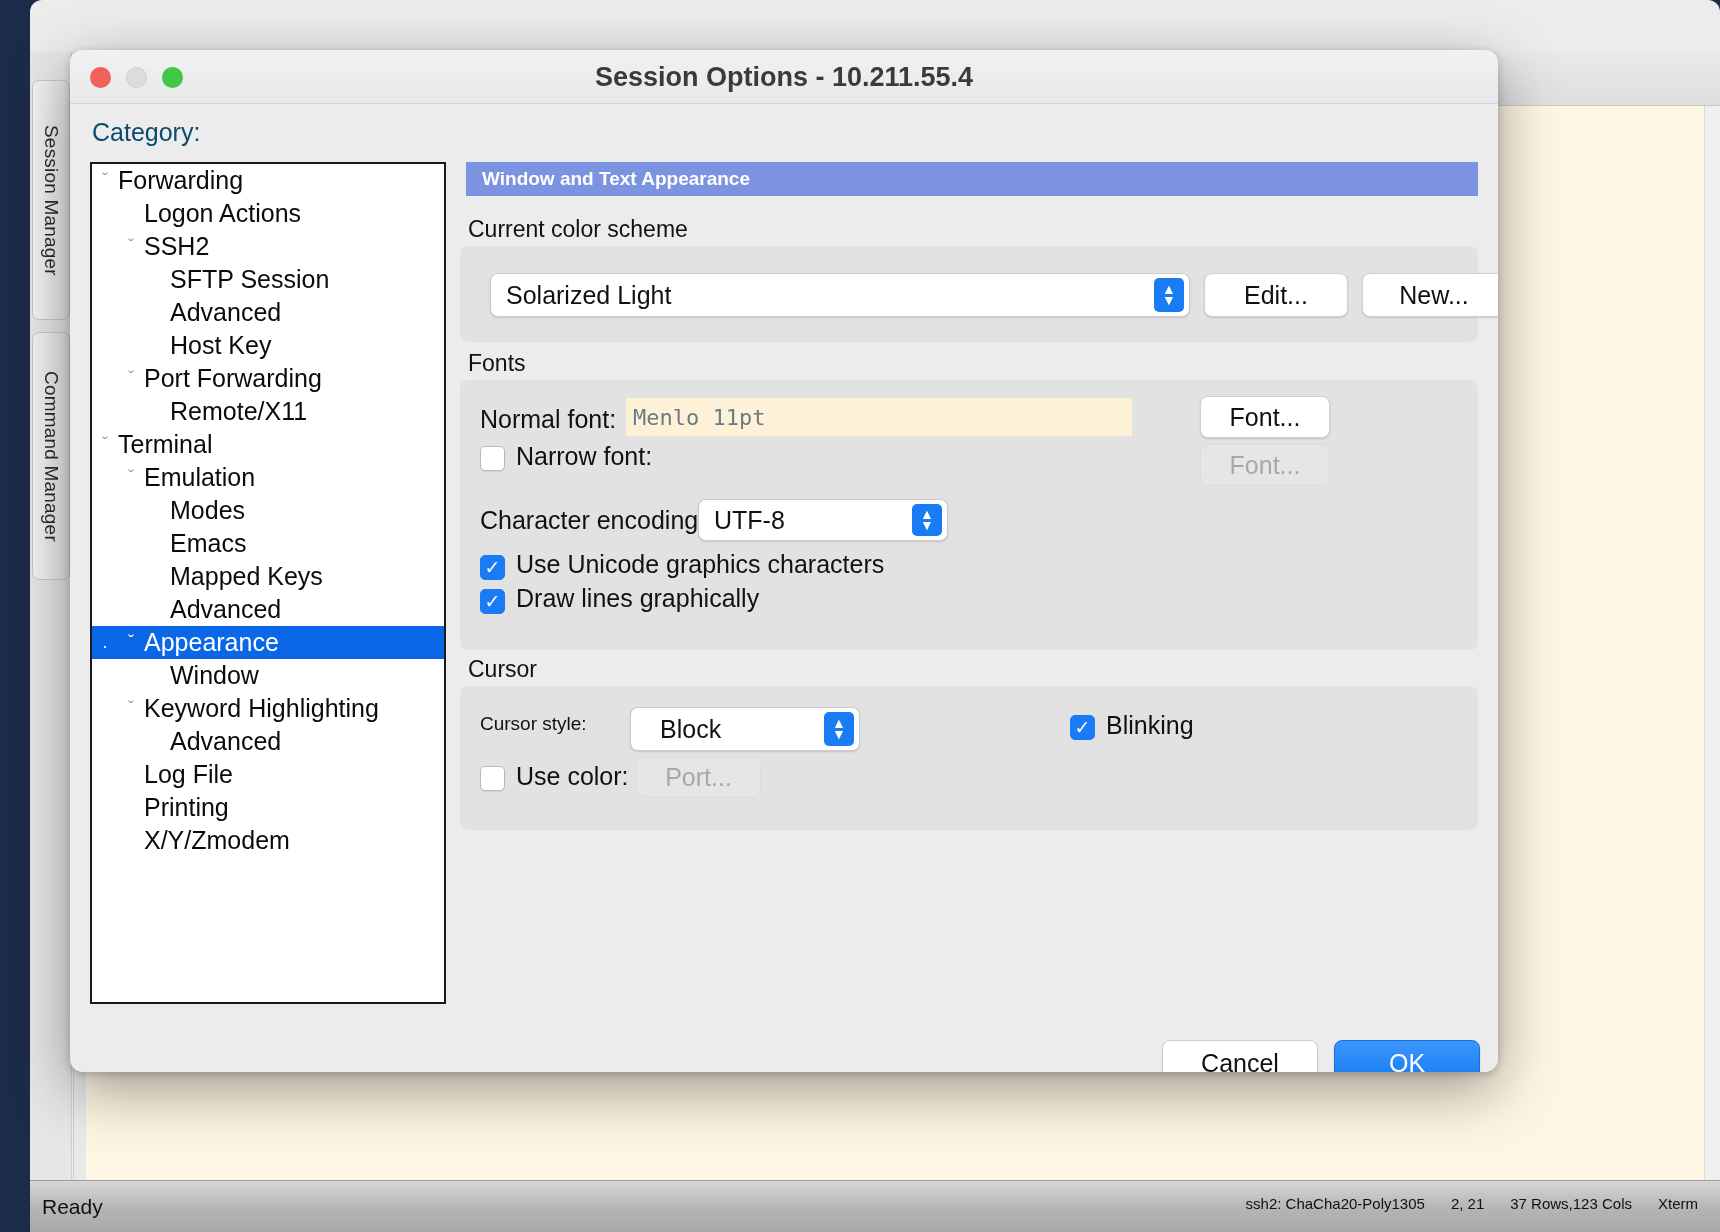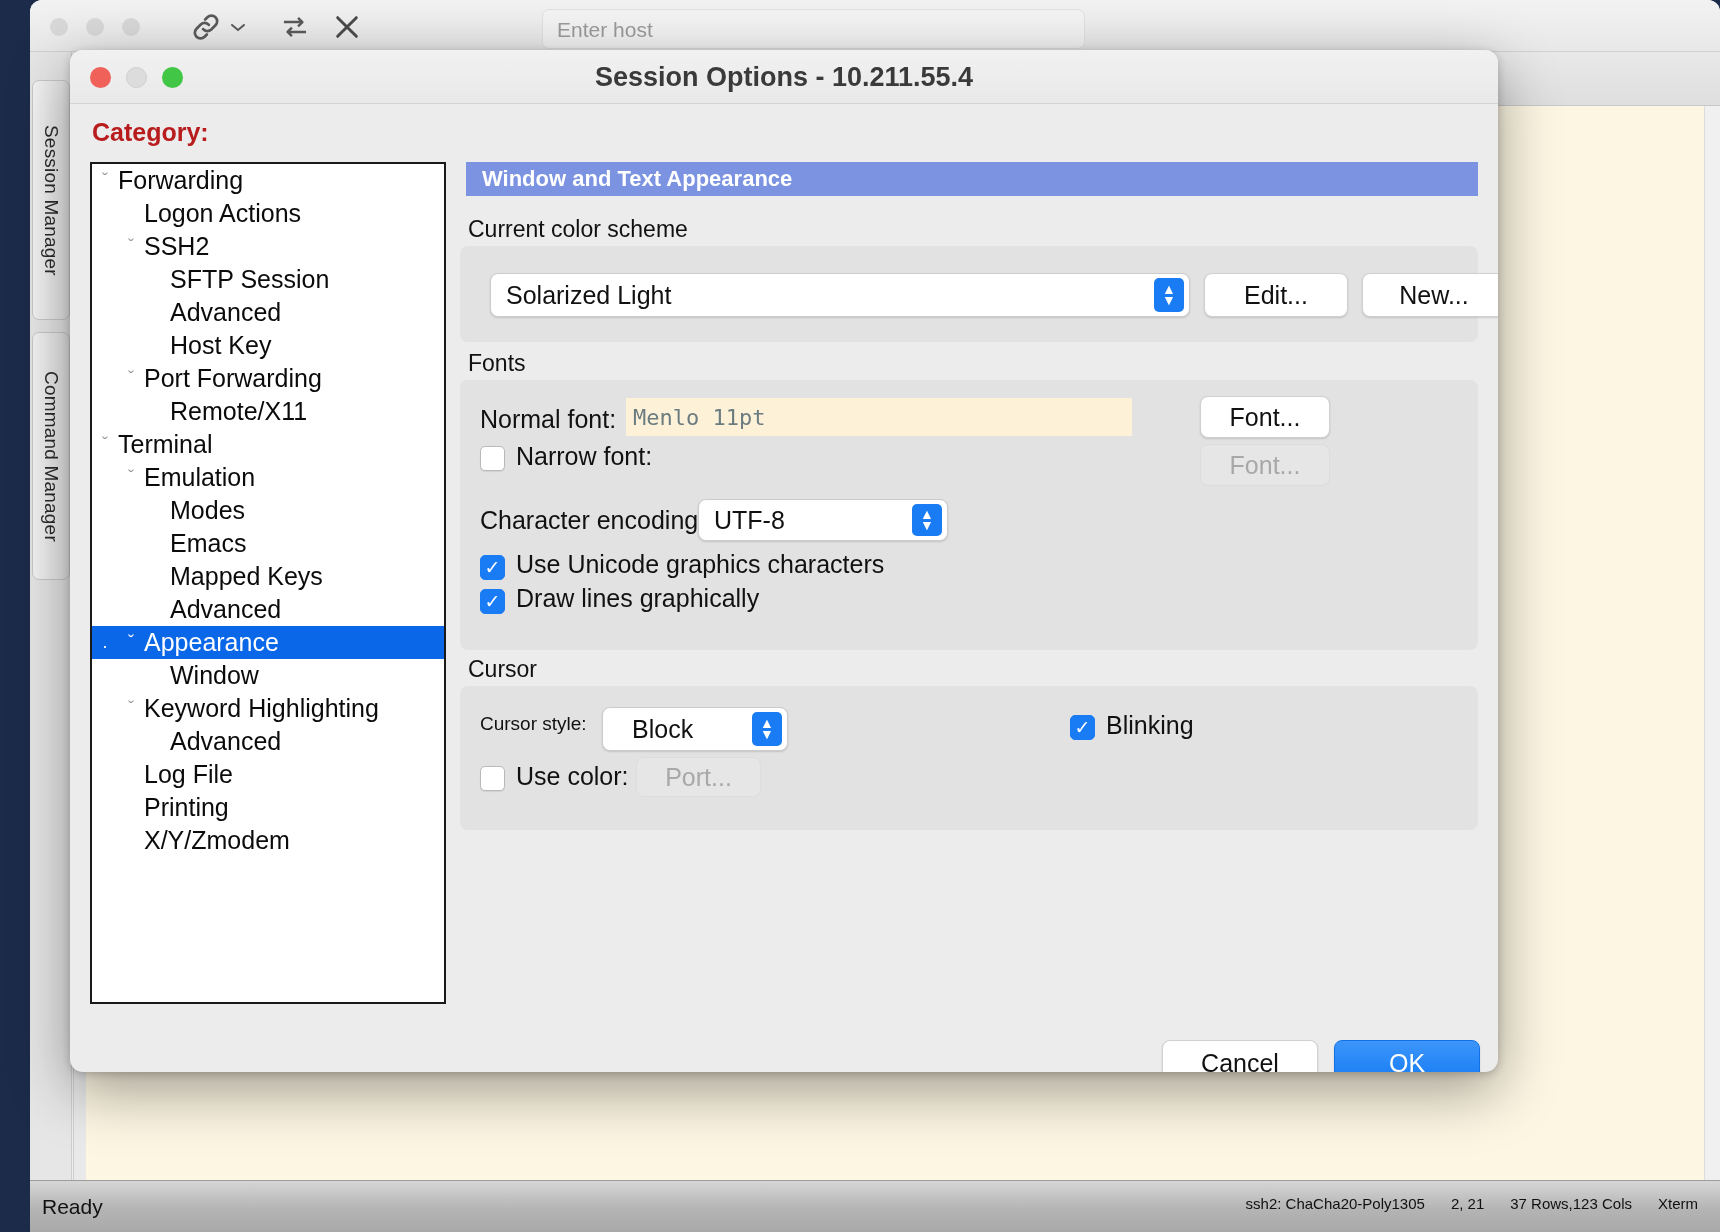--- a/index.html
+++ b/index.html
@@ -178,21 +178,21 @@
   #dlg-min   { left: 56px; background: #dcdcdc; border: 1px solid #cfcfcf; }
   #dlg-max   { left: 92px; background: #42c645; }
   #dialog-title {
     position: absolute; left: 0; top: 12px; width: 100%;
     text-align: center;
     font-size: 27px; font-weight: bold; color: #3a3a3a;
   }
 
   #category-label {
     position: absolute; left: 22px; top: 68px;
-    font-size: 25px; color: #b91c1c; font-weight: bold;
+    font-size: 25px; color: #0c4a6e;
   }
   #tree {
     position: absolute; left: 20px; top: 112px;
     width: 356px; height: 842px;
     background: #fff;
     border: 2px solid #1a1a1a;
     overflow: hidden;
   }
   .tree-row {
     position: relative;
@@ -211,21 +211,21 @@
   }
   .tree-row.selected .tw { color: #ffffff; }
   .tw.empty { color: transparent; }
 
   
   #pane-header {
     position: absolute; left: 396px; top: 112px;
     width: 1012px; height: 34px;
     background: #7b93e0;
     color: #ffffff;
-    font-size: 22px; font-weight: bold;
+    font-size: 19px; font-weight: bold;
     display: flex; align-items: center;
     padding-left: 16px;
   }
 
   .grp-label {
     position: absolute; font-size: 23px; color: #111;
   }
   .grp-box {
     position: absolute;
     background: #e2e2e2;
@@ -322,21 +322,21 @@
   #cb-unicode  { left: 410px; top: 505px; }
   #txt-unicode { left: 446px; top: 500px; }
   #cb-lines    { left: 410px; top: 539px; }
   #txt-lines   { left: 446px; top: 534px; }
 
   
   #lbl-cursor { left: 398px; top: 606px; }
   #box-cursor { left: 390px; top: 636px; width: 1018px; height: 144px; }
 
   #lbl-cursor-style { position: absolute; left: 410px; top: 663px; font-size: 19px; color: #111; }
-  #sel-cursor-style { left: 532px; top: 657px; width: 186px; height: 44px; padding-left: 29px; }
+  #sel-cursor-style { left: 560px; top: 657px; width: 230px; height: 44px; padding-left: 29px; }
 
   #cb-blinking  { left: 1000px; top: 665px; }
   #txt-blinking { left: 1036px; top: 661px; }
 
   #cb-usecolor  { left: 410px; top: 716px; }
   #txt-usecolor { left: 446px; top: 712px; }
   #btn-color {
     left: 566px; top: 707px; width: 125px; height: 40px;
     background: #e6e6e6; color: #a8a8a8; border-color: #dddddd; box-shadow: none;
   }
@@ -349,50 +349,20 @@
     left: 1264px; top: 990px; width: 146px; height: 46px;
     background: linear-gradient(#3d95fb, #127af2);
     border-color: #1272e5; color: #ffffff;
   }
 </style>
 </head>
 <body>
 
 <div id="app-window">
 
-  <div id="app-toolbar">
-    <div class="traffic-dot" id="tl-dot-1"></div>
-    <div class="traffic-dot" id="tl-dot-2"></div>
-    <div class="traffic-dot" id="tl-dot-3"></div>
-
-    <div class="tb-icon" id="tb-link">
-      <svg width="34" height="34" viewBox="0 0 24 24" fill="none" stroke="#5a5a5a" stroke-width="1.9" stroke-linecap="round">
-        <path d="M10 13.5a4 4 0 0 0 5.7.3l3-3a4 4 0 0 0-5.7-5.7l-1.6 1.6"></path>
-        <path d="M14 10.5a4 4 0 0 0-5.7-.3l-3 3a4 4 0 0 0 5.7 5.7l1.6-1.6"></path>
-      </svg>
-    </div>
-    <div class="tb-icon" id="tb-chev">
-      <svg width="18" height="12" viewBox="0 0 18 12" fill="none" stroke="#5a5a5a" stroke-width="2" stroke-linecap="round">
-        <path d="M3 4 L9 9 L15 4"></path>
-      </svg>
-    </div>
-    <div class="tb-icon" id="tb-reload">
-      <svg width="32" height="30" viewBox="0 0 26 24" fill="none" stroke="#5a5a5a" stroke-width="2" stroke-linejoin="round">
-        <path d="M4 8 H19 l-3.5 -3.5 M22 16 H7 l3.5 3.5"></path>
-        <path d="M19 8 l-3.5 3.5 M7 16 l3.5 -3.5"></path>
-      </svg>
-    </div>
-    <div class="tb-icon" id="tb-close">
-      <svg width="32" height="32" viewBox="0 0 24 24" fill="none" stroke="#4a4a4a" stroke-width="2.2" stroke-linecap="round">
-        <path d="M5 5 L19 19 M19 5 L5 19"></path>
-      </svg>
-    </div>
-
-    <div id="host-field">Enter host</div>
-  </div>
 
   <div id="side-rail">
     <div class="v-tab" id="v-tab-session">
       <span>Session Manager</span>
     </div>
     <div class="v-tab" id="v-tab-command">
       <span>Command Manager</span>
     </div>
   </div>
 

